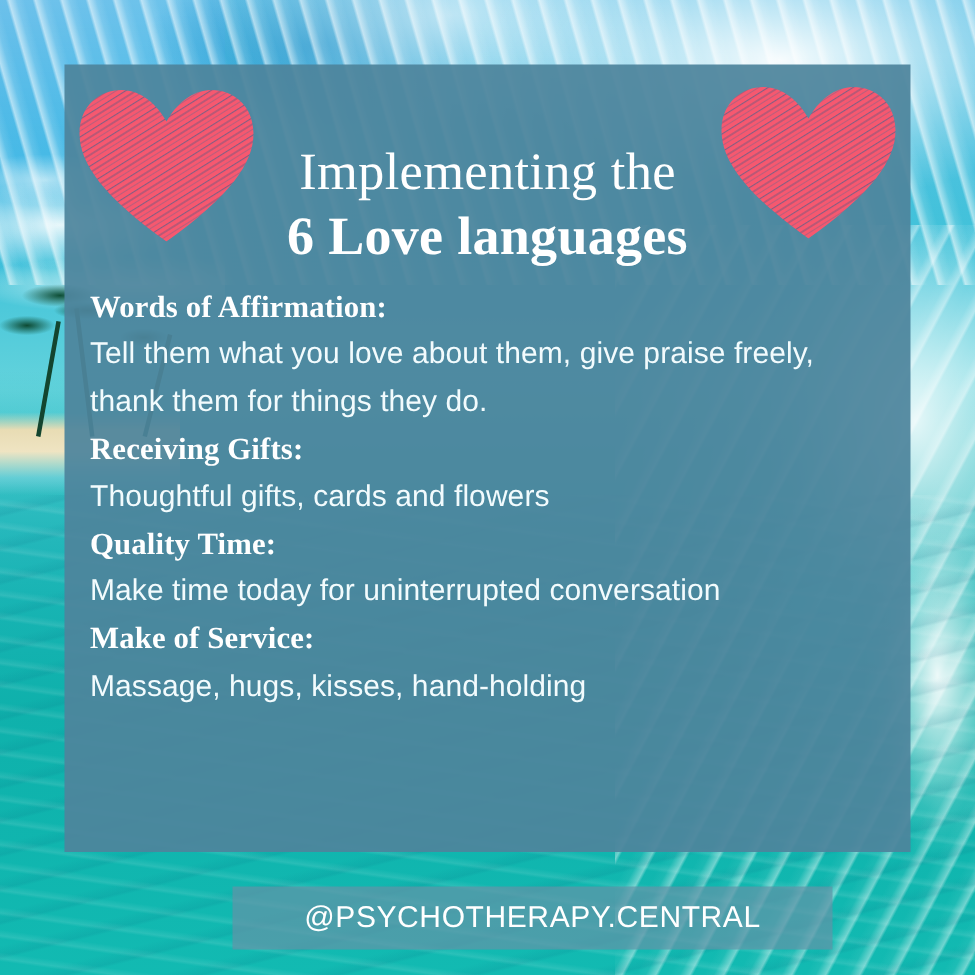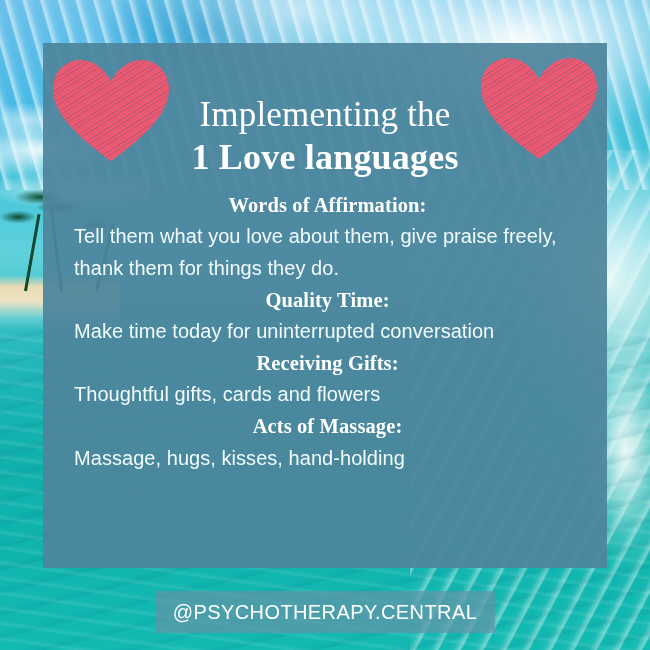--- a/index.html
+++ b/index.html
@@ -162,37 +162,35 @@
     left:17px; top:147px; right:12px;
   }
   .lang-item { margin-bottom:1px; }
   .lang-heading {
     font-family:"Liberation Serif", serif;
     font-weight:700;
     font-size:20.5px;
     line-height:30px;
     color:#ffffff;
     letter-spacing:0.1px;
-    text-align:center;
   }
   .lang-desc {
     font-family:"Liberation Sans", sans-serif;
     font-weight:300;
     font-size:20px;
     line-height:32px;
     color:#f2fbfd;
     letter-spacing:0.05px;
-    margin-left:14px;
   }
 
   
   #footer-box {
     position:absolute;
     left:155px; top:591px;
-    width:340px; height:42px;
+    width:400px; height:42px;
     background:rgba(97,148,168,0.72);
     display:flex; align-items:center; justify-content:center;
   }
   #footer-handle {
     font-family:"Liberation Sans", sans-serif;
     font-weight:400;
     font-size:20px;
     letter-spacing:0.4px;
     color:#ffffff;
   }
@@ -238,42 +236,42 @@
             <line x1="4" y1="0" x2="4" y2="10" stroke="#3C5781" stroke-width="1" opacity="0.45"></line>
             <line x1="7" y1="0" x2="7" y2="10" stroke="#4A6891" stroke-width="0.8" opacity="0.35"></line>
           </pattern>
         </defs>
         <path d="M60 104 C 18 74, 2 52, 2 32 C 2 13, 16 3, 30 3 C 43 3, 54 13, 60 24 C 66 13, 77 3, 90 3 C 104 3, 118 13, 118 32 C 118 52, 102 74, 60 104 Z" fill="url(#scrib-r)"></path>
       </svg>
     </div>
 
     <div id="title-block">
       <div id="title-line1">Implementing the</div>
-      <div id="title-line2">1 Love languages</div>
+      <div id="title-line2">6 Love languages</div>
     </div>
 
     <div id="lang-list">
 
       <div class="lang-item">
         <div class="lang-heading">Words of Affirmation:</div>
         <div class="lang-desc">Tell them what you love about them, give praise freely, thank them for things they do.</div>
       </div>
 
       <div class="lang-item">
+        <div class="lang-heading">Receiving Gifts:</div>
+        <div class="lang-desc">Thoughtful gifts, cards and flowers</div>
+      </div>
+
+      <div class="lang-item">
         <div class="lang-heading">Quality Time:</div>
         <div class="lang-desc">Make time today for uninterrupted conversation</div>
       </div>
 
       <div class="lang-item">
-        <div class="lang-heading">Receiving Gifts:</div>
-        <div class="lang-desc">Thoughtful gifts, cards and flowers</div>
-      </div>
-
-      <div class="lang-item">
-        <div class="lang-heading">Acts of Massage:</div>
+        <div class="lang-heading">Make of Service:</div>
       </div>
 
       <div class="lang-item">
         <div class="lang-desc">Massage, hugs, kisses, hand-holding</div>
       </div>
 
     </div>
   </div>
 
   <div id="footer-box">

